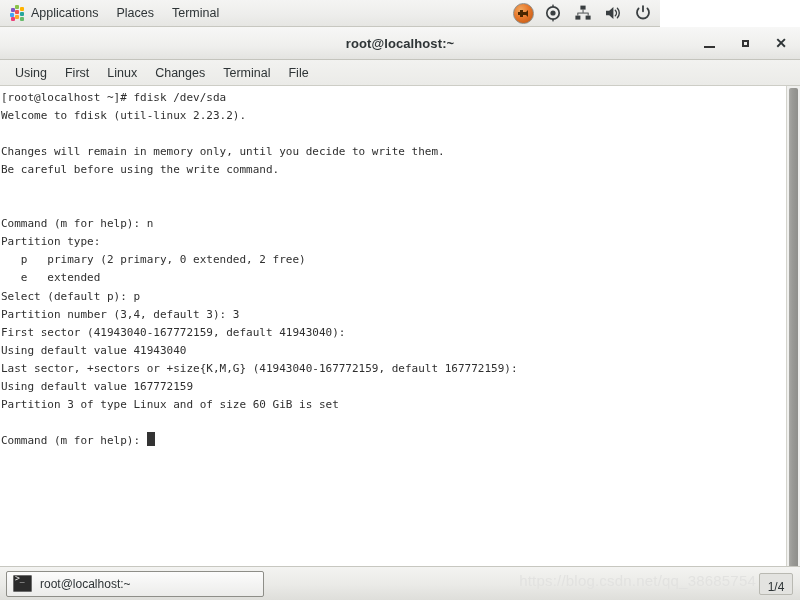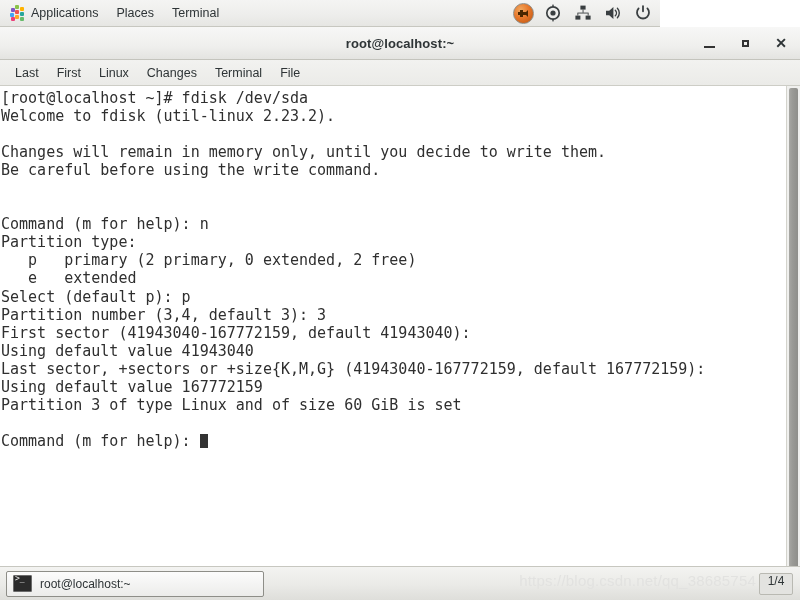--- a/index.html
+++ b/index.html
@@ -136,21 +136,21 @@
     display: flex;
     background: #ffffff;
     overflow: hidden;
     position: relative;
   }
 
   #term-screen {
     flex: 1 1 auto;
     padding: 3px 0 2px 1px;
     font-family: "DejaVu Sans Mono", "Liberation Mono", monospace;
-    font-size: 15px;
+    font-size: 11px;
     line-height: 18.05px;
     color: #2f2f2f;
     white-space: pre;
     overflow: hidden;
     letter-spacing: 0px;
   }
   .term-line { height: 18.05px; }
 
   .cursor-block {
     display: inline-block;
@@ -238,21 +238,21 @@
     pointer-events: none;
   }
   #workspace-indicator {
     width: 34px;
     height: 22px;
     margin-right: 3px;
     background: #e3e3e0;
     border: 1px solid #b9b9b2;
     border-radius: 2px;
     display: flex;
-    align-items: flex-start;
+    align-items: flex-end;
     justify-content: center;
     font-size: 12px;
     color: #2e3436;
     box-sizing: border-box;
     cursor: default;
     position: relative;
     z-index: 5;
   }
 </style>
 </head>
@@ -343,21 +343,21 @@
         <span class="wc-max"></span>
       </span>
       <span class="wc-btn wc-close">
         <span>✕</span>
       </span>
     </div>
   </div>
 
   <div id="menubar">
     <div class="menu-item">
-      <span>Last</span>
+      <span>Using</span>
     </div>
     <div class="menu-item">
       <span>First</span>
     </div>
     <div class="menu-item">
       <span>Linux</span>
     </div>
     <div class="menu-item">
       <span>Changes</span>
     </div>

